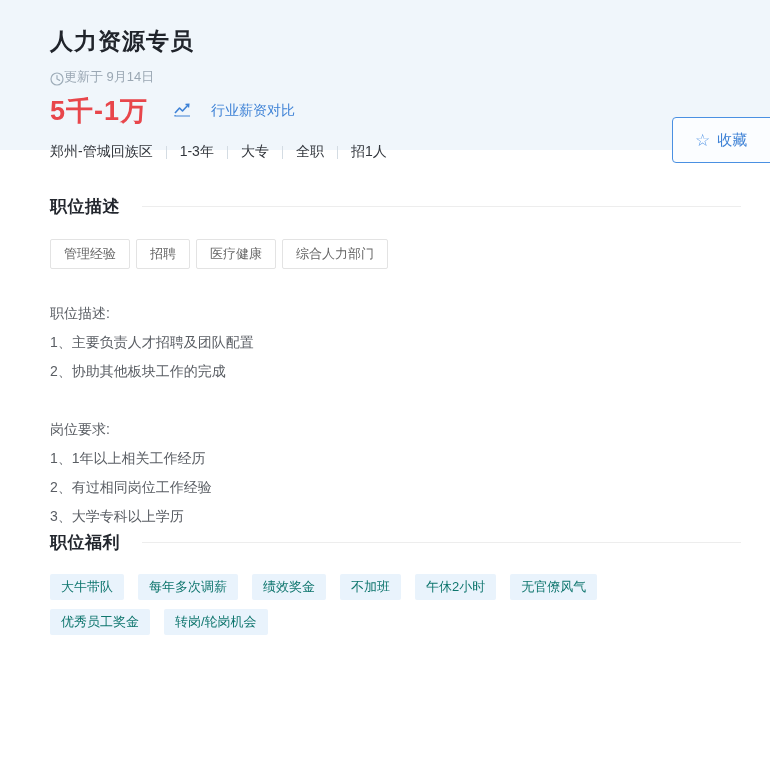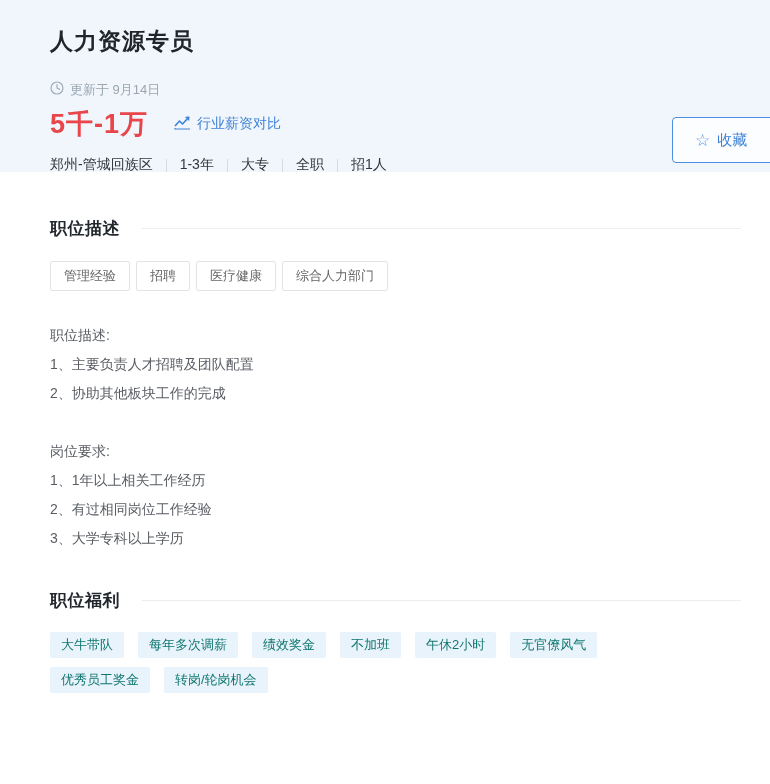--- a/index.html
+++ b/index.html
@@ -5,46 +5,46 @@
   html,body{margin:0;padding:0;}
   body{
     width:770px;height:784px;overflow:hidden;position:relative;
     background:#ffffff;
     font-family:"Liberation Sans","DejaVu Sans",sans-serif;
     -webkit-font-smoothing:antialiased;
   }
   
   .job-header{
     position:relative;
-    height:172px;
+    height:150px;
     background:#f0f6fb;
     padding-left:50px;
     box-sizing:border-box;
   }
   .job-title{
     margin:0;padding-top:26px;
     font-size:23px;font-weight:bold;color:#20242b;
     letter-spacing:1px;
   }
   .updated-row{
-    margin-top:24px;
-    display:flex;align-items:flex-start;gap:6px;
+    margin-top:11px;
+    display:flex;align-items:flex-end;
     font-size:13px;color:#9aa7b3;
   }
   .updated-row svg{display:block;}
   .salary-row{
     margin-top:7px;
     display:flex;align-items:center;
   }
   .salary{
     font-size:27px;font-weight:bold;color:#e8464b;letter-spacing:1px;
   }
   .salary-compare{
     margin-left:26px;
-    display:flex;align-items:center;gap:6px;
+    display:flex;align-items:center;gap:20px;
     font-size:14px;color:#3e82d6;cursor:pointer;
   }
   .info-row{
     margin-top:14px;
     display:flex;align-items:flex-start;
     font-size:14px;color:#33373d;
   }
   .info-sep{
     width:1px;height:13px;background:#d4dce3;
     margin:0 13px;display:inline-block;
@@ -66,21 +66,21 @@
     margin:0;
   }
   .section-heading .h-text{
     font-size:17px;font-weight:bold;color:#23272e;
     white-space:nowrap;letter-spacing:0.5px;
   }
   .section-heading .rule{
     flex:1;height:1px;background:#ededed;
   }
   .heading-desc{padding-top:45px;}
-  .heading-welfare{margin-top:36px;}
+  .heading-welfare{}
   .gray-tags{
     margin-top:21px;
     display:flex;gap:6px;flex-wrap:wrap;
   }
   .gray-tag{
     border:1px solid #e3e3e3;border-radius:2px;
     padding:5px 13px;
     font-size:13px;color:#666;
     background:#fff;
   }

